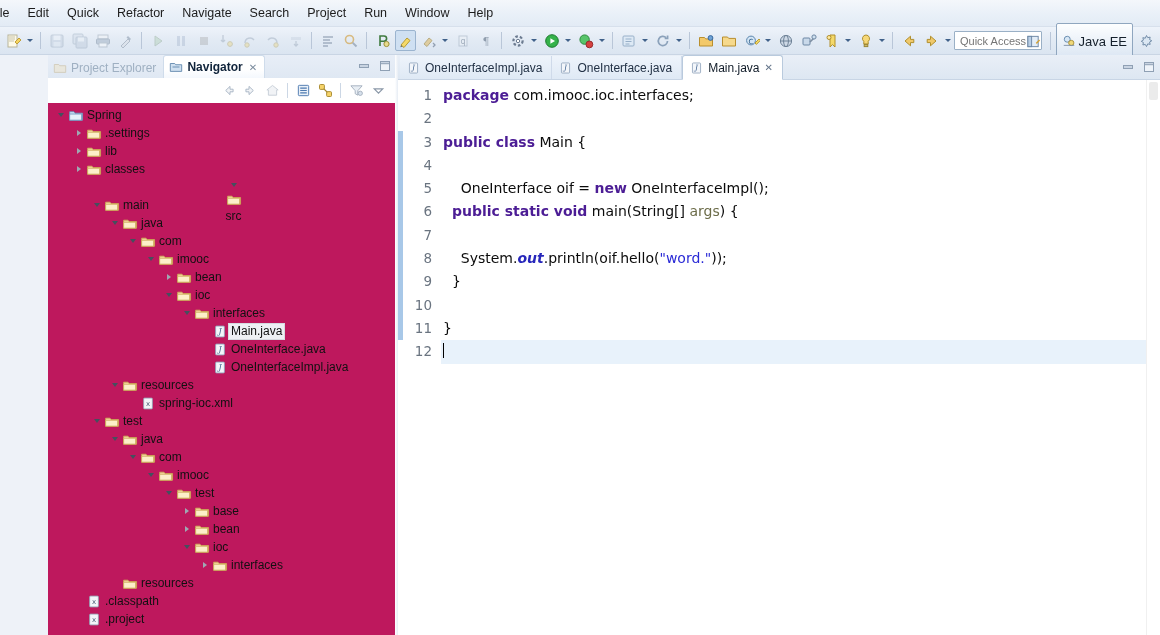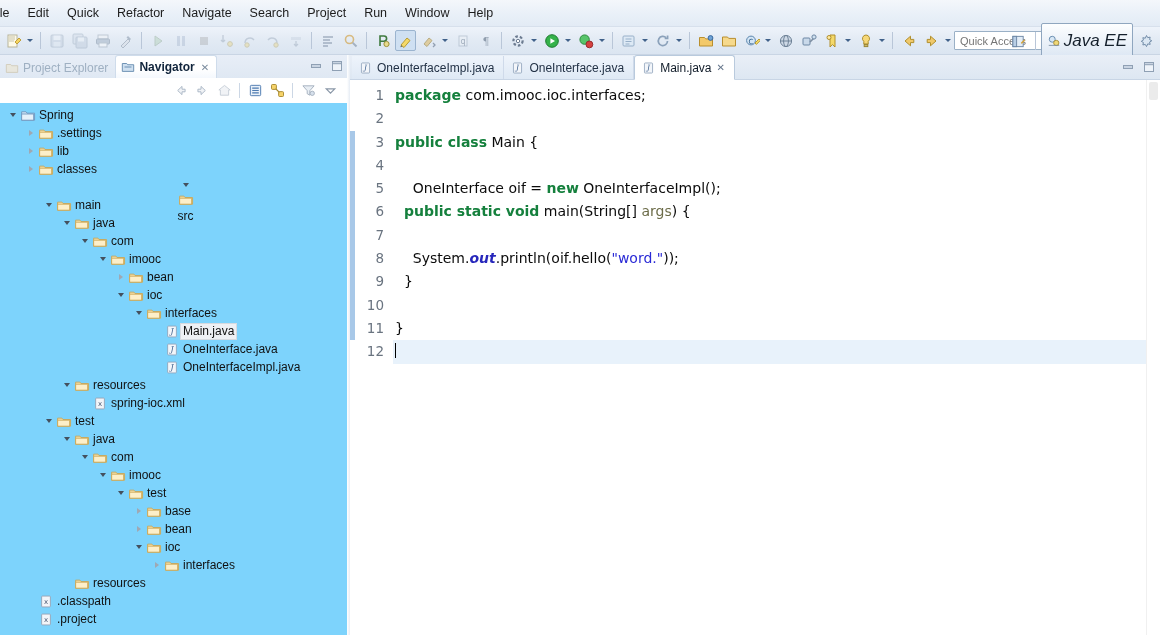--- a/index.html
+++ b/index.html
@@ -87,36 +87,36 @@
   }
   .perspbar {
     position: absolute; right: 2px; top: 3px;
     height: 22px;
     display: flex; align-items: center; gap: 2px;
   }
   .persp-btn {
     height: 36px;
     display: flex; align-items: center; gap: 3px;
     padding: 0 5px;
-    font-size: 17px; color: #15202c;
+    font-size: 13px; color: #15202c;
     border-radius: 2px;
-    font-style: italic;
   }
   .persp-btn.active {
     background: linear-gradient(to bottom,#fdfeff,#dbe6f3);
     border: 1px solid #8fa6bf;
   }
   .tb-vsep { width:1px; height:18px; background:#b9c6d8; margin:0 3px; }
 
   
   .body {
     flex: 1 1 auto;
     display: flex;
     min-height: 0;
     background: #eef2f8;
+    padding-left: 48px;
   }
 
   
   .leftpanel {
     width: 347px;
     flex: 0 0 347px;
     display: flex; flex-direction: column;
     background: #ffffff;
     position: relative;
   }
@@ -165,21 +165,21 @@
   .vt-btn {
     width: 20px; height: 19px;
     display: flex; align-items: center; justify-content: center;
     margin: 0 1px; border-radius: 2px;
   }
   .vt-sep { width:1px;height:15px;background:#ccd7e5;margin:0 4px; }
 
   .tree {
     flex: 1 1 auto;
     overflow: hidden;
-    background: #7dd3fc;
+    background: #be185d;
     padding-top: 3px;
     position: relative;
   }
   .tree-row {
     height: 18px;
     display: flex; align-items: center;
     font-size: 12px;
     color: #111111;
     white-space: nowrap;
     position: relative;
@@ -297,21 +297,21 @@
     min-width: 0;
   }
   .cline {
     height: 23.3px; line-height: 23.3px;
     white-space: pre;
     padding-left: 2px;
   }
   .cline.current {
     background: #e8f2fb;
   }
-  .kw { color: #15803d; font-weight: bold; }
+  .kw { color: #4c1d95; font-weight: bold; }
   .str { color: #2a2ad6; }
   .stat { color: #2727bb; font-weight: bold; font-style: italic; }
   .param { color: #6c6c49; }
   .caret-blink {
     display:inline-block; width:1px; height:15px;
     background:#000; vertical-align:-2px;
   }
   .vscroll {
     position: absolute; right: 0; top: 0; bottom: 0;
     width: 14px;

